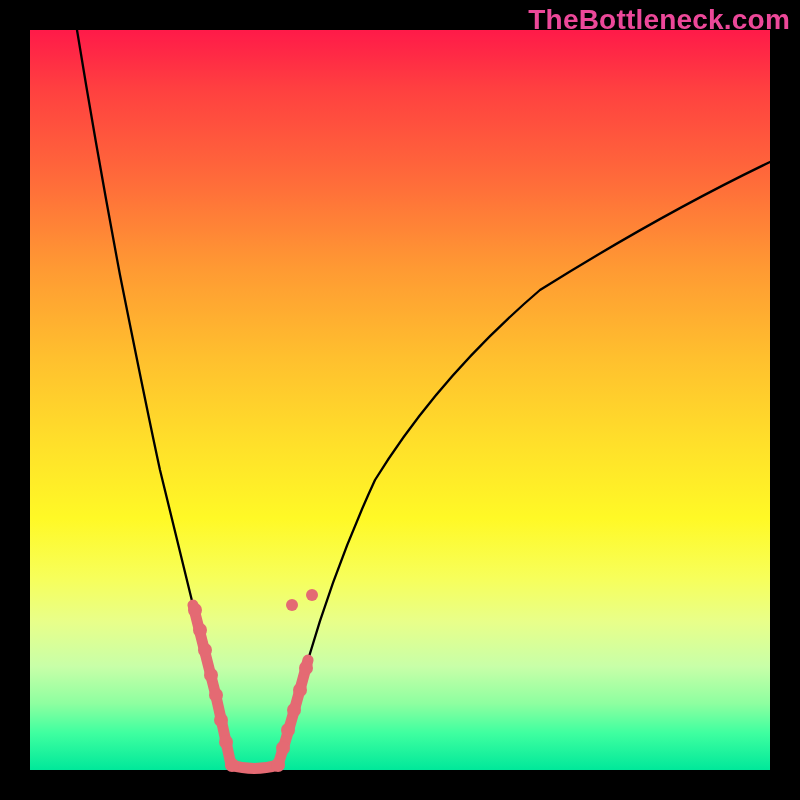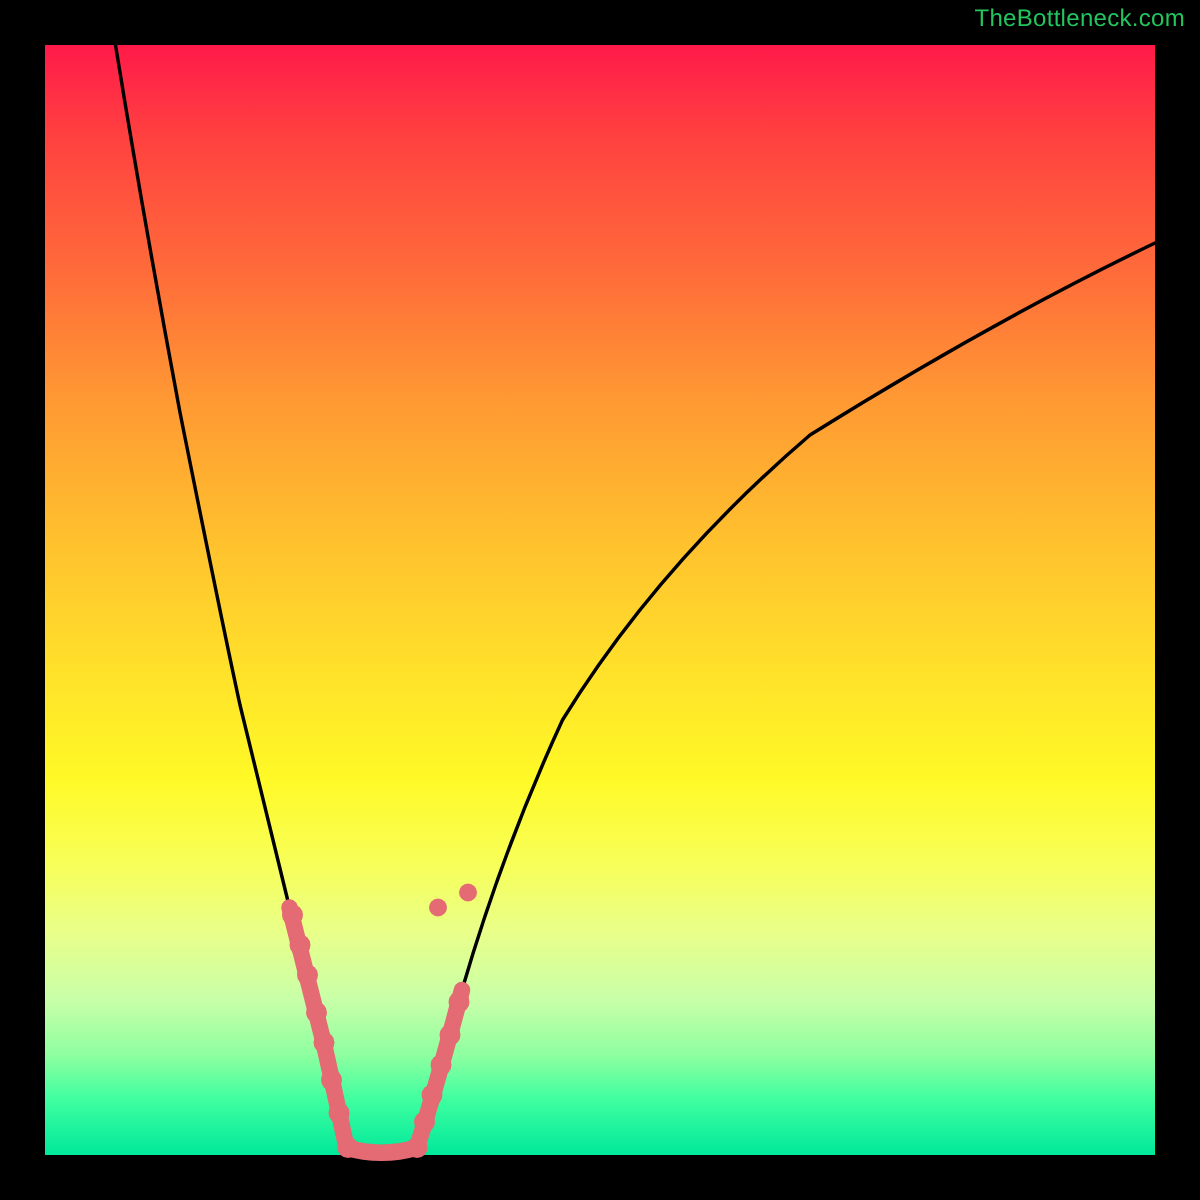--- a/index.html
+++ b/index.html
@@ -31,23 +31,23 @@
       #c8ffa8 86%,
       #8effa0 91%,
       #3fffa0 95%,
       #00e89a 100%
     );
   }
   .watermark {
     position: absolute;
     top: 4px;
     right: 10px;
-    color: #22c55e;
-    font-size: 16px;
-    font-weight: 400;
+    color: #ec4899;
+    font-size: 28px;
+    font-weight: 700;
     letter-spacing: 0.2px;
     z-index: 5;
   }
   svg.curve {
     position: absolute;
     left: 0;
     top: 0;
     width: 740px;
     height: 740px;
     overflow: visible;

